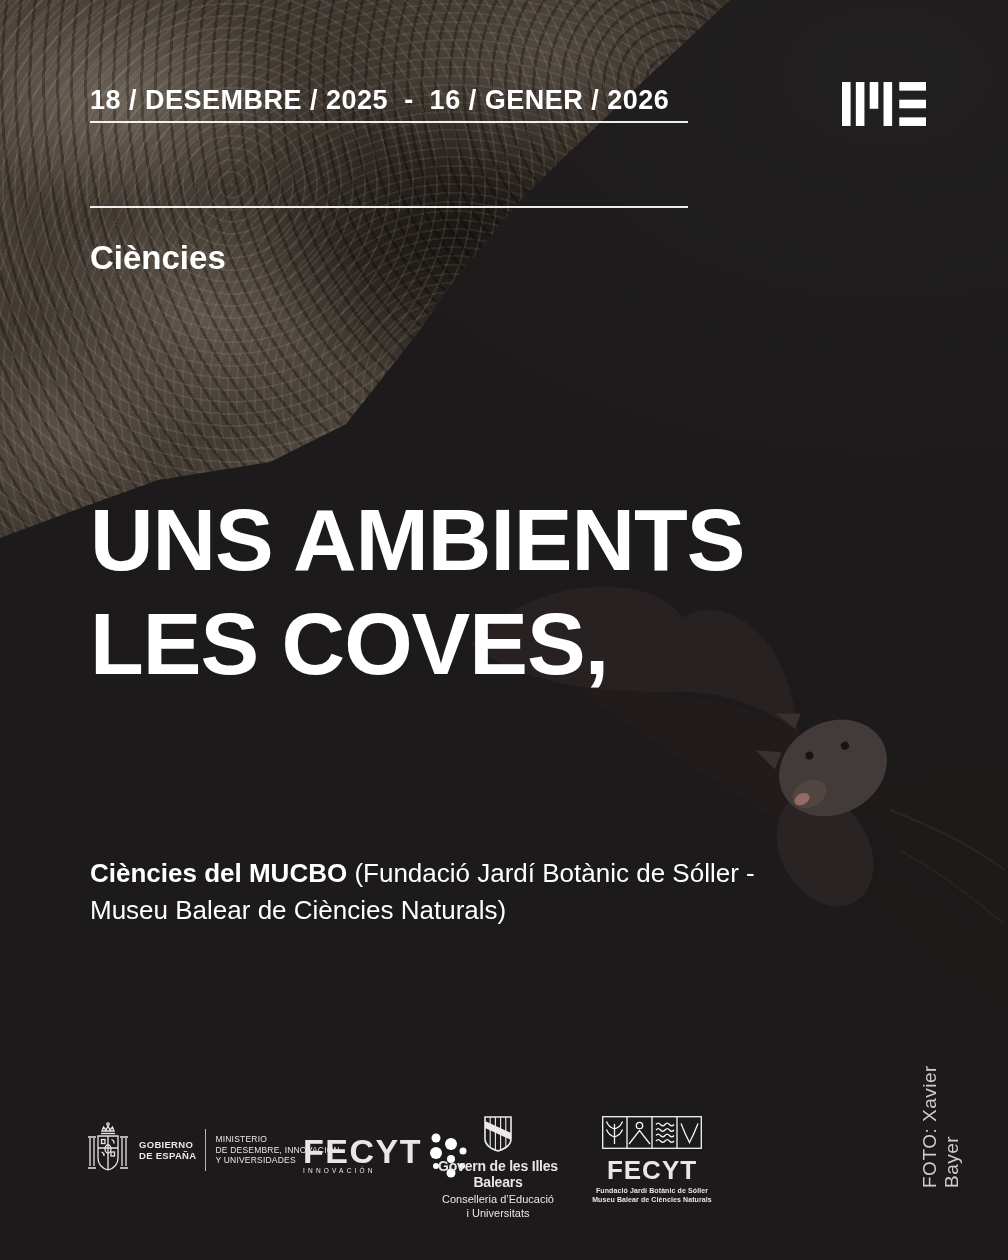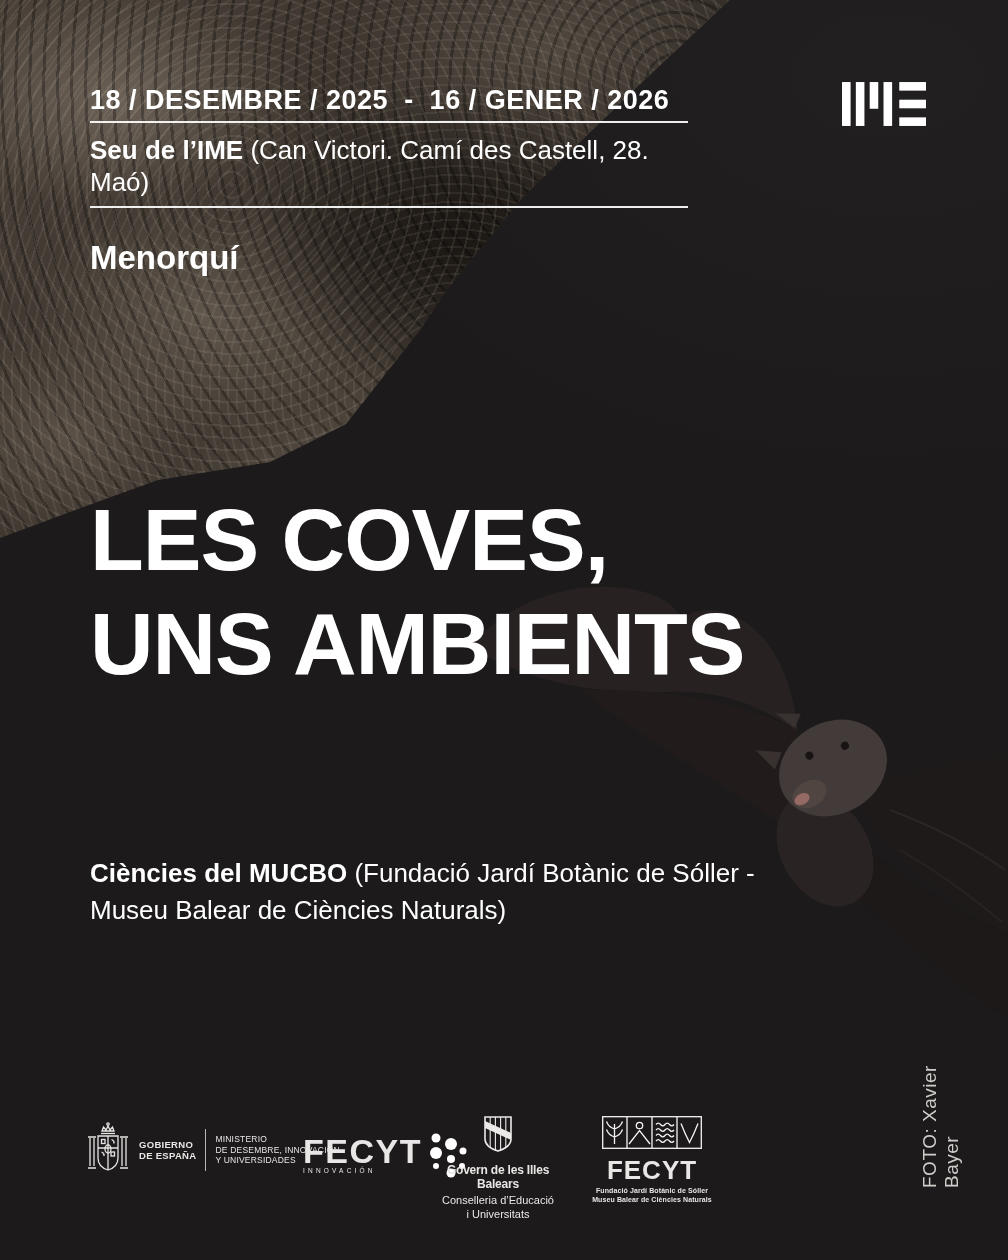--- a/index.html
+++ b/index.html
@@ -54,21 +54,21 @@
   
   .logo-group{position:absolute;color:#e9e7e5;}
   .gob{left:86px;top:1122px;display:flex;align-items:center;gap:9px;}
   .gob-name{font-size:9.5px;font-weight:600;line-height:11.5px;letter-spacing:.3px;}
   .gob-divider{width:1px;height:42px;background:#b9b6b3;}
   .gob-ministry{font-size:8.5px;font-weight:400;line-height:10.5px;letter-spacing:.2px;}
   .fecyt{left:303px;top:1130px;display:flex;align-items:center;gap:4px;}
   .fecyt-name{font-size:34px;font-weight:bold;letter-spacing:1.5px;line-height:25px;}
   .fecyt-tag{font-size:6.5px;letter-spacing:3.2px;margin-top:3px;}
   .govern{left:428px;top:1116px;width:140px;text-align:center;}
-  .govern-name{font-size:12px;font-weight:bold;margin-top:5px;letter-spacing:-.2px;}
+  .govern-name{font-size:14px;font-weight:bold;letter-spacing:-.2px;}
   .govern-dept{font-size:11px;line-height:13.5px;margin-top:3px;font-weight:400;}
   .mucbo{left:592px;top:1116px;width:120px;text-align:center;}
   .mucbo-name{font-size:26px;font-weight:bold;letter-spacing:1px;line-height:28px;margin-top:3px;}
   .mucbo-sub{font-size:7px;line-height:8.5px;margin-top:3px;font-weight:600;letter-spacing:.1px;}
   .imef{left:762px;top:1118px;}
   .imef-text{font-size:15px;font-weight:bold;line-height:16.5px;margin-top:8px;color:#fff;}
 </style>
 </head>
 <body>
 
@@ -105,30 +105,26 @@
         <rect x="60" y="0" width="28" height="9"></rect>
         <rect x="60" y="18.5" width="28" height="9"></rect>
         <rect x="60" y="37" width="28" height="9"></rect>
       </g>
     </defs>
     <use href="#ime-mark"></use>
   </svg>
 
   <div class="dates">18 / DESEMBRE / 2025  -  16 / GENER / 2026</div>
   <div class="rule rule1"></div>
-  <div class="venue">
-    <span class="b">Seu de l’IME</span><span> (Can Victori. Camí des Castell, 28.</span><br>
-    <span>Maó)</span>
-  </div>
   <div class="rule rule2"></div>
-  <div class="category">Menorquí</div>
+  <div class="category">Ciències</div>
 
   <h1 class="title">
+    <div>UNS AMBIENTS</div>
     <div>LES COVES,</div>
-    <div>UNS AMBIENTS</div>
   </h1>
 
   <div class="subtitle">
     <span class="b">Ciències del MUCBO</span><span> (Fundació Jardí Botànic de Sóller -</span><br>
     <span>Museu Balear de Ciències Naturals)</span>
   </div>
 
   <div class="credit">FOTO: Xavier Bayer</div>
 
   <div class="logo-group gob">

